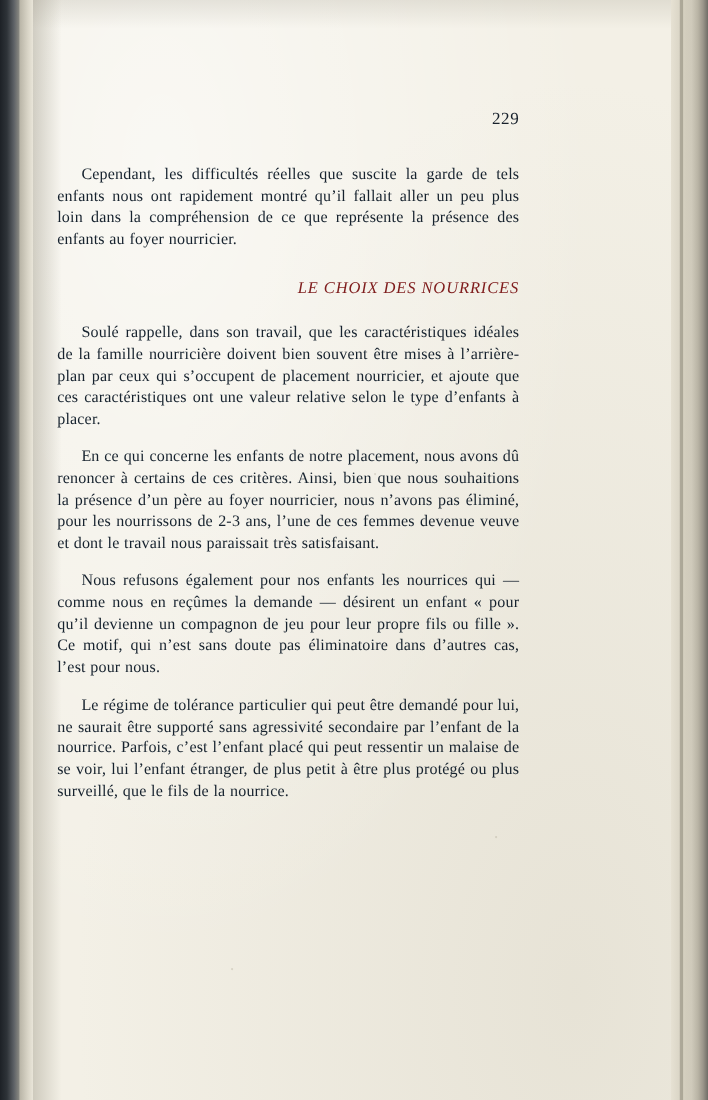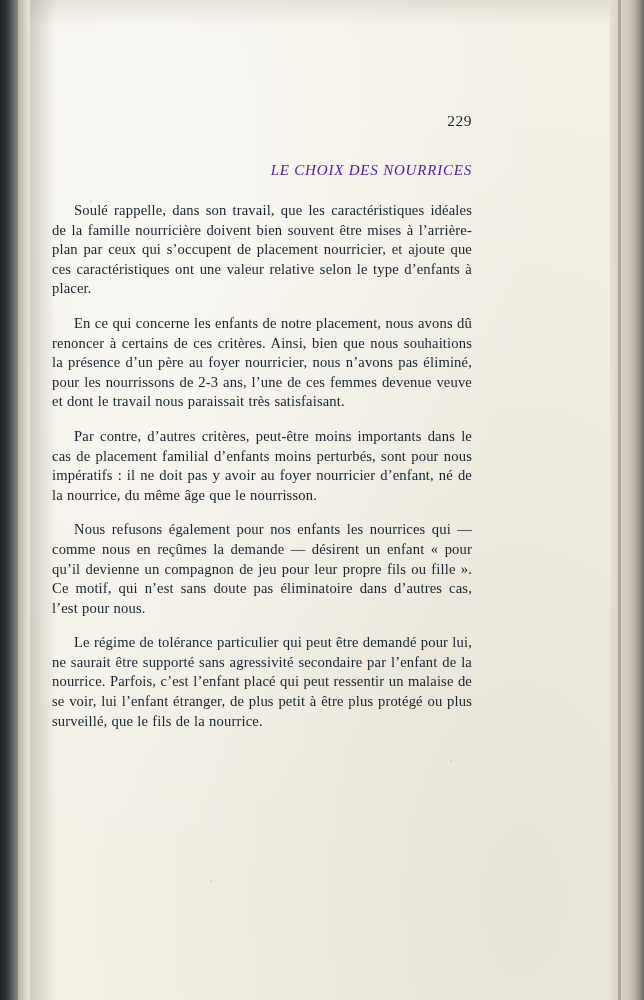--- a/index.html
+++ b/index.html
@@ -76,21 +76,21 @@
     left: 52px;
     top: 100px;
     width: 420px;
     color: #1b2b3a;
   }
   .folio {
     text-align: right;
     font-size: 15.5px;
     letter-spacing: 0.5px;
     color: #17202b;
-    margin: 12px 0 32px 0;
+    margin: 0 0 32px 0;
   }
   p.body {
     margin: 0 0 15px 0;
     font-size: 14.6px;
     line-height: 19.6px;
     text-align: justify;
     text-indent: 22px;
     color: #16222e;
     letter-spacing: 0.15px;
     word-spacing: 0.4px;
@@ -98,21 +98,21 @@
   p.body.first {
     text-indent: 22px;
   }
   h2.section {
     font-size: 15px;
     font-style: italic;
     font-weight: normal;
     letter-spacing: 0.8px;
     text-align: right;
     margin: 26px 0 22px 0;
-    color: #4c1d95;
+    color: #7f1d1d;
   }
   
   .watermark {
     position: absolute;
     left: 48px;
     top: 608px;
     font-family: "Liberation Sans", sans-serif;
     font-size: 33px;
     font-weight: 700;
     color: #1565e8;
@@ -142,25 +142,25 @@
     <div class="speckle" style="left:180px; top:880px; width:2px; height:2px;"></div>
     <div class="speckle" style="left:420px; top:760px; width:2px; height:2px;"></div>
   </div>
 
   <div class="edge-right"></div>
 
   <div class="text-block">
 
     <div class="folio">229</div>
 
+    <p class="body first">Cependant, les difficultés réelles que suscite la garde de tels enfants nous ont rapidement montré qu’il fallait aller un peu plus loin dans la compréhension de ce que représente la présence des enfants au foyer nourricier.</p>
 
     <h2 class="section">LE CHOIX DES NOURRICES</h2>
 
     <p class="body">Soulé rappelle, dans son travail, que les caractéristiques idéales de la famille nourricière doivent bien souvent être mises à l’arrière-plan par ceux qui s’occupent de placement nourricier, et ajoute que ces caractéristiques ont une valeur relative selon le type d’enfants à placer.</p>
     <p class="body">En ce qui concerne les enfants de notre placement, nous avons dû renoncer à certains de ces critères. Ainsi, bien que nous souhaitions la présence d’un père au foyer nourricier, nous n’avons pas éliminé, pour les nourrissons de 2-3 ans, l’une de ces femmes devenue veuve et dont le travail nous paraissait très satisfaisant.</p>
-    <p class="body">Par contre, d’autres critères, peut-être moins importants dans le cas de placement familial d’enfants moins perturbés, sont pour nous impératifs : il ne doit pas y avoir au foyer nourricier d’enfant, né de la nourrice, du même âge que le nourrisson.</p>
     <p class="body">Nous refusons également pour nos enfants les nourrices qui — comme nous en reçûmes la demande — désirent un enfant « pour qu’il devienne un compagnon de jeu pour leur propre fils ou fille ». Ce motif, qui n’est sans doute pas éliminatoire dans d’autres cas, l’est pour nous.</p>
     <p class="body">Le régime de tolérance particulier qui peut être demandé pour lui, ne saurait être supporté sans agressivité secondaire par l’enfant de la nourrice. Parfois, c’est l’enfant placé qui peut ressentir un malaise de se voir, lui l’enfant étranger, de plus petit à être plus protégé ou plus surveillé, que le fils de la nourrice.</p>
 
   </div>
 
 
 </div>
 
 </body></html>

